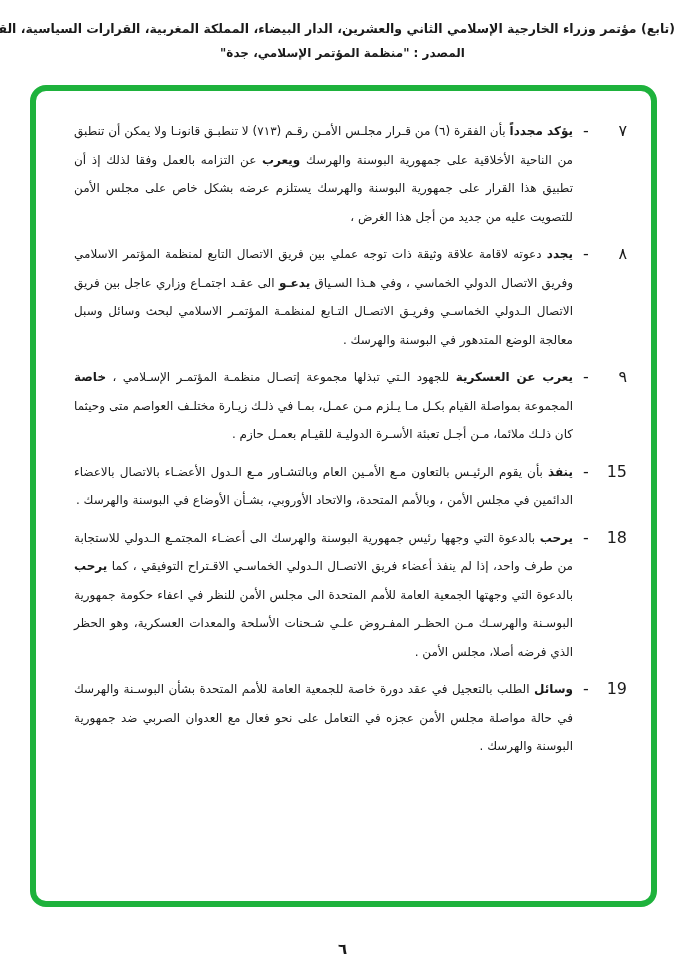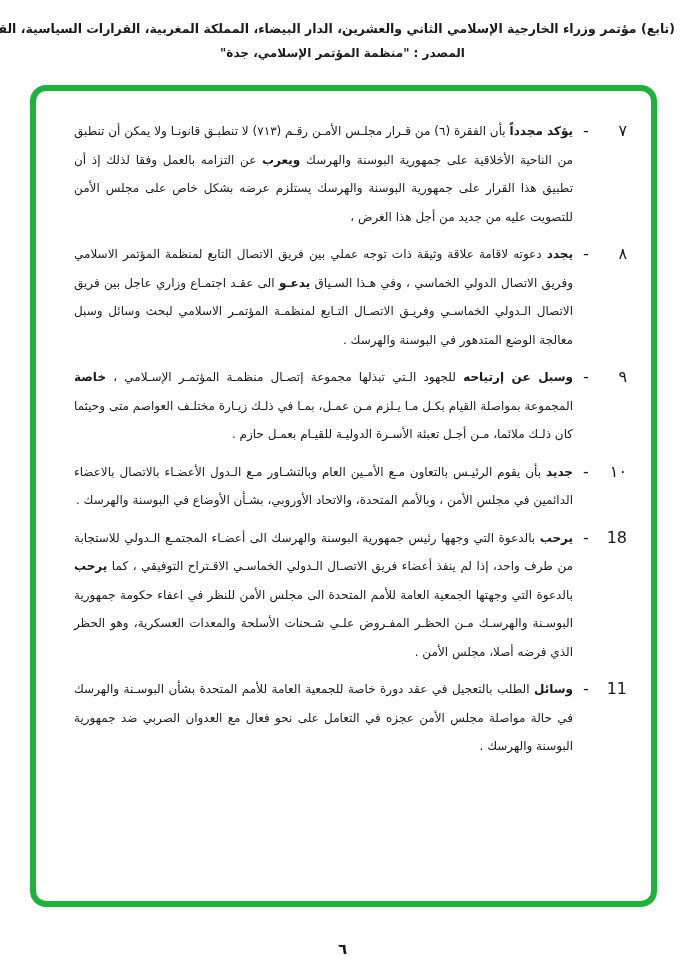--- a/index.html
+++ b/index.html
@@ -101,42 +101,42 @@
       <span class="dash">-</span>
     </div>
     <div class="item-text"><span class="lead">يجدد</span><span> دعوته لاقامة علاقة وثيقة ذات توجه عملي بين فريق الاتصال التابع لمنظمة المؤتمر الاسلامي وفريق الاتصال الدولي الخماسي ، وفي هـذا السـياق </span><span class="lead">يدعـو</span><span> الى عقـد اجتمـاع وزاري عاجل بين فريق الاتصال الـدولي الخماسـي وفريـق الاتصـال التـابع لمنظمـة المؤتمـر الاسلامي لبحث وسائل وسبل معالجة الوضع المتدهور في البوسنة والهرسك .</span></div>
   </div>
 
   <div class="item">
     <div class="marker">
       <span class="num">٩</span>
       <span class="dash">-</span>
     </div>
-    <div class="item-text"><span class="lead">وسبل عن إرتياحه</span><span> للجهود الـتي تبذلها مجموعة إتصـال منظمـة المؤتمـر الإسـلامي ، </span><span class="lead">خاصة</span><span> المجموعة بمواصلة القيام بكـل مـا يـلزم مـن عمـل، بمـا في ذلـك زيـارة مختلـف العواصم متى وحيثما كان ذلـك ملائما، مـن أجـل تعبئة الأسـرة الدوليـة للقيـام بعمـل حازم .</span></div>
+    <div class="item-text"><span class="lead">يعرب عن العسكرية</span><span> للجهود الـتي تبذلها مجموعة إتصـال منظمـة المؤتمـر الإسـلامي ، </span><span class="lead">خاصة</span><span> المجموعة بمواصلة القيام بكـل مـا يـلزم مـن عمـل، بمـا في ذلـك زيـارة مختلـف العواصم متى وحيثما كان ذلـك ملائما، مـن أجـل تعبئة الأسـرة الدوليـة للقيـام بعمـل حازم .</span></div>
   </div>
 
   <div class="item">
     <div class="marker">
-      <span class="num">١٠</span>
+      <span class="num">15</span>
       <span class="dash">-</span>
     </div>
-    <div class="item-text"><span class="lead">جديد</span><span> بأن يقوم الرئيـس بالتعاون مـع الأمـين العام وبالتشـاور مـع الـدول الأعضـاء بالاتصال بالاعضاء الدائمين في مجلس الأمن ، وبالأمم المتحدة، والاتحاد الأوروبي، بشـأن الأوضاع في البوسنة والهرسك .</span></div>
+    <div class="item-text"><span class="lead">ينفذ</span><span> بأن يقوم الرئيـس بالتعاون مـع الأمـين العام وبالتشـاور مـع الـدول الأعضـاء بالاتصال بالاعضاء الدائمين في مجلس الأمن ، وبالأمم المتحدة، والاتحاد الأوروبي، بشـأن الأوضاع في البوسنة والهرسك .</span></div>
   </div>
 
   <div class="item">
     <div class="marker">
       <span class="num">18</span>
       <span class="dash">-</span>
     </div>
     <div class="item-text"><span class="lead">يرحب</span><span> بالدعوة التي وجهها رئيس جمهورية البوسنة والهرسك الى أعضـاء المجتمـع الـدولي للاستجابة من طرف واحد، إذا لم ينفذ أعضاء فريق الاتصـال الـدولي الخماسـي الاقـتراح التوفيقي ، كما </span><span class="lead">يرحب</span><span> بالدعوة التي وجهتها الجمعية العامة للأمم المتحدة الى مجلس الأمن للنظر في اعفاء حكومة جمهورية البوسـنة والهرسـك مـن الحظـر المفـروض علـي شـحنات الأسلحة والمعدات العسكرية، وهو الحظر الذي فرضه أصلا،  مجلس الأمن .</span></div>
   </div>
 
   <div class="item">
     <div class="marker">
-      <span class="num">11</span>
+      <span class="num">19</span>
       <span class="dash">-</span>
     </div>
     <div class="item-text"><span class="lead">وسائل</span><span> الطلب بالتعجيل في عقد دورة خاصة للجمعية العامة للأمم المتحدة بشأن البوسـنة والهرسك في حالة مواصلة مجلس الأمن عجزه في التعامل على نحو فعال مع العدوان الصربي ضد جمهورية البوسنة والهرسك .</span></div>
   </div>
 </div>
   </div>
 
   <div class="doc-footer">
     <span>٦</span>
   </div>

